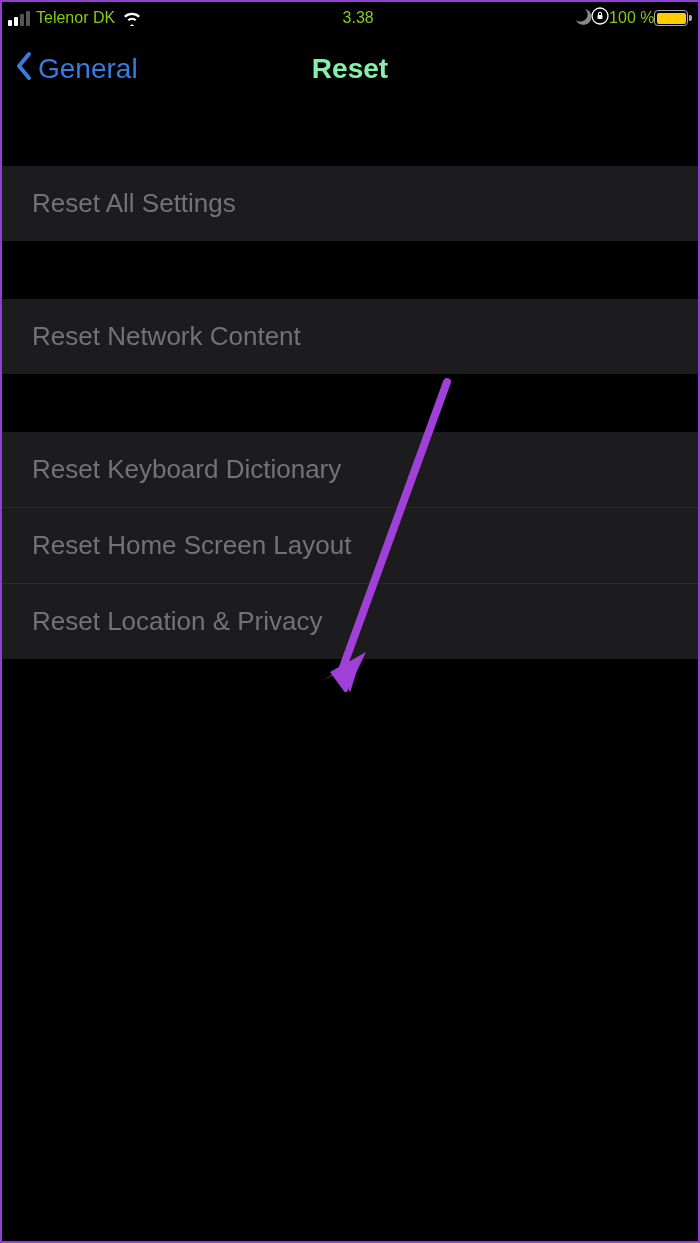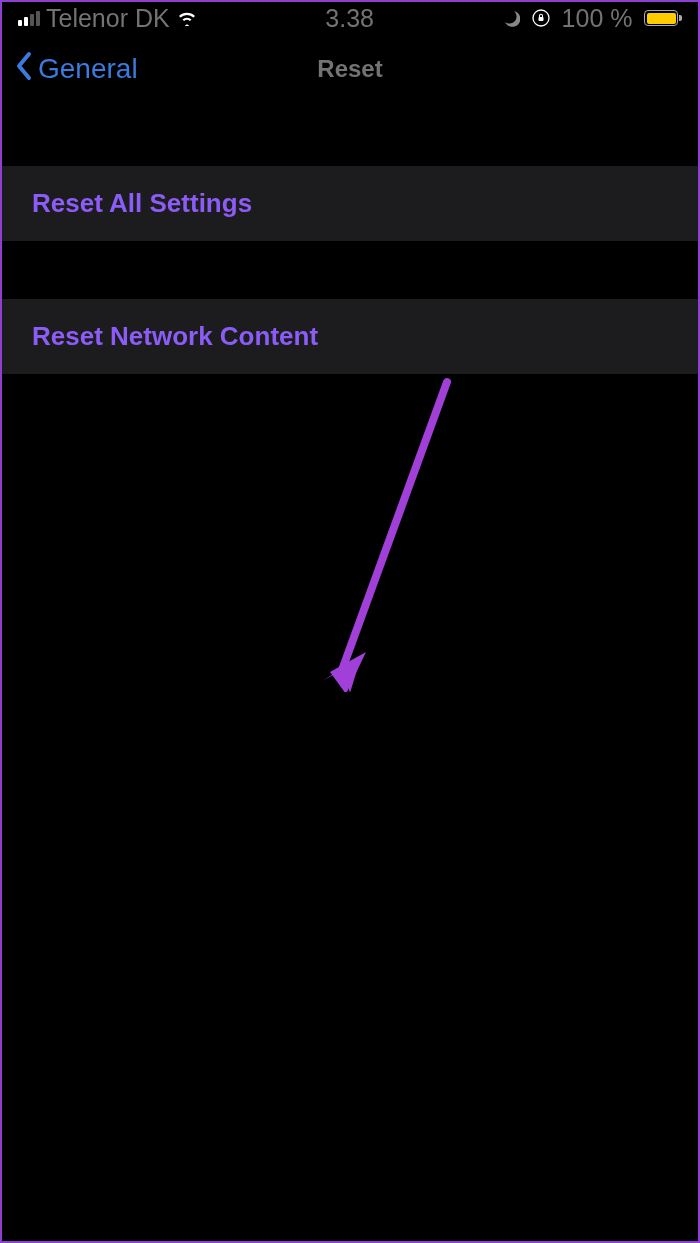--- a/index.html
+++ b/index.html
@@ -15,34 +15,34 @@
       font-family: -apple-system, "Helvetica Neue", Helvetica, Arial, sans-serif;
       overflow: hidden;
       position: relative;
       border: 2px solid #9040d0;
     }
     .status-bar {
       height: 32px;
       display: flex;
       align-items: center;
       justify-content: space-between;
-      padding: 0 16px;
-      color: #737373;
-      font-size: 25px;
+      padding: 0 6px;
+      color: #84cc16;
+      font-size: 16px;
       font-weight: 500;
     }
     .status-left {
       display: flex;
       align-items: center;
       gap: 6px;
     }
     .status-right {
       display: flex;
       align-items: center;
-      gap: 12px;
+      gap: 0;
     }
     .signal-bars {
       display: flex;
       align-items: flex-end;
       gap: 2px;
       height: 16px;
     }
     .signal-bars span {
       width: 4px;
       background: #fff;
@@ -94,40 +94,40 @@
       color: #3a7be0;
       font-size: 28px;
       font-weight: 400;
       gap: 4px;
       cursor: pointer;
     }
     .nav-title {
       position: absolute;
       left: 50%;
       transform: translateX(-50%);
-      color: #737373;
-      font-size: 24px;
+      color: #86efac;
+      font-size: 28px;
       font-weight: 700;
     }
     .section-gap {
       height: 62px;
       background: #000;
     }
     .section-gap-small {
       height: 58px;
       background: #000;
     }
     .list-group {
       background: #1c1c1e;
     }
     .list-item {
       padding: 22px 30px;
-      color: #8b5cf6;
+      color: #737373;
       font-size: 26px;
-      font-weight: 700;
+      font-weight: 400;
       border-bottom: 1px solid #2a2a2c;
       cursor: pointer;
     }
     .list-group .list-item:last-child {
       border-bottom: none;
     }
     .arrow-annotation {
       position: absolute;
       pointer-events: none;
     }
@@ -198,20 +198,29 @@
 
 <div class="list-group">
   <div class="list-item">
     <span>Reset Network Content</span>
   </div>
 </div>
 
 <div class="section-gap-small"></div>
 
 <div class="list-group">
+  <div class="list-item">
+    <span>Reset Keyboard Dictionary</span>
+  </div>
+  <div class="list-item">
+    <span>Reset Home Screen Layout</span>
+  </div>
+  <div class="list-item">
+    <span>Reset Location &amp; Privacy</span>
+  </div>
 </div>
 
 <svg class="arrow-annotation" style="left:310px; top:370px;" width="160" height="320" viewBox="0 0 160 320">
   <defs>
     <marker id="arrowhead" markerWidth="8" markerHeight="8" refX="4" refY="4" orient="auto">
       <polygon points="0,0 8,4 0,8" fill="#a040d8"></polygon>
     </marker>
   </defs>
   <line x1="135" y1="10" x2="30" y2="298" stroke="#a040d8" stroke-width="8" stroke-linecap="round"></line>
   <polygon points="30,298 12,310 48,282 40,320" fill="#a040d8" transform="rotate(5 30 298)"></polygon>

